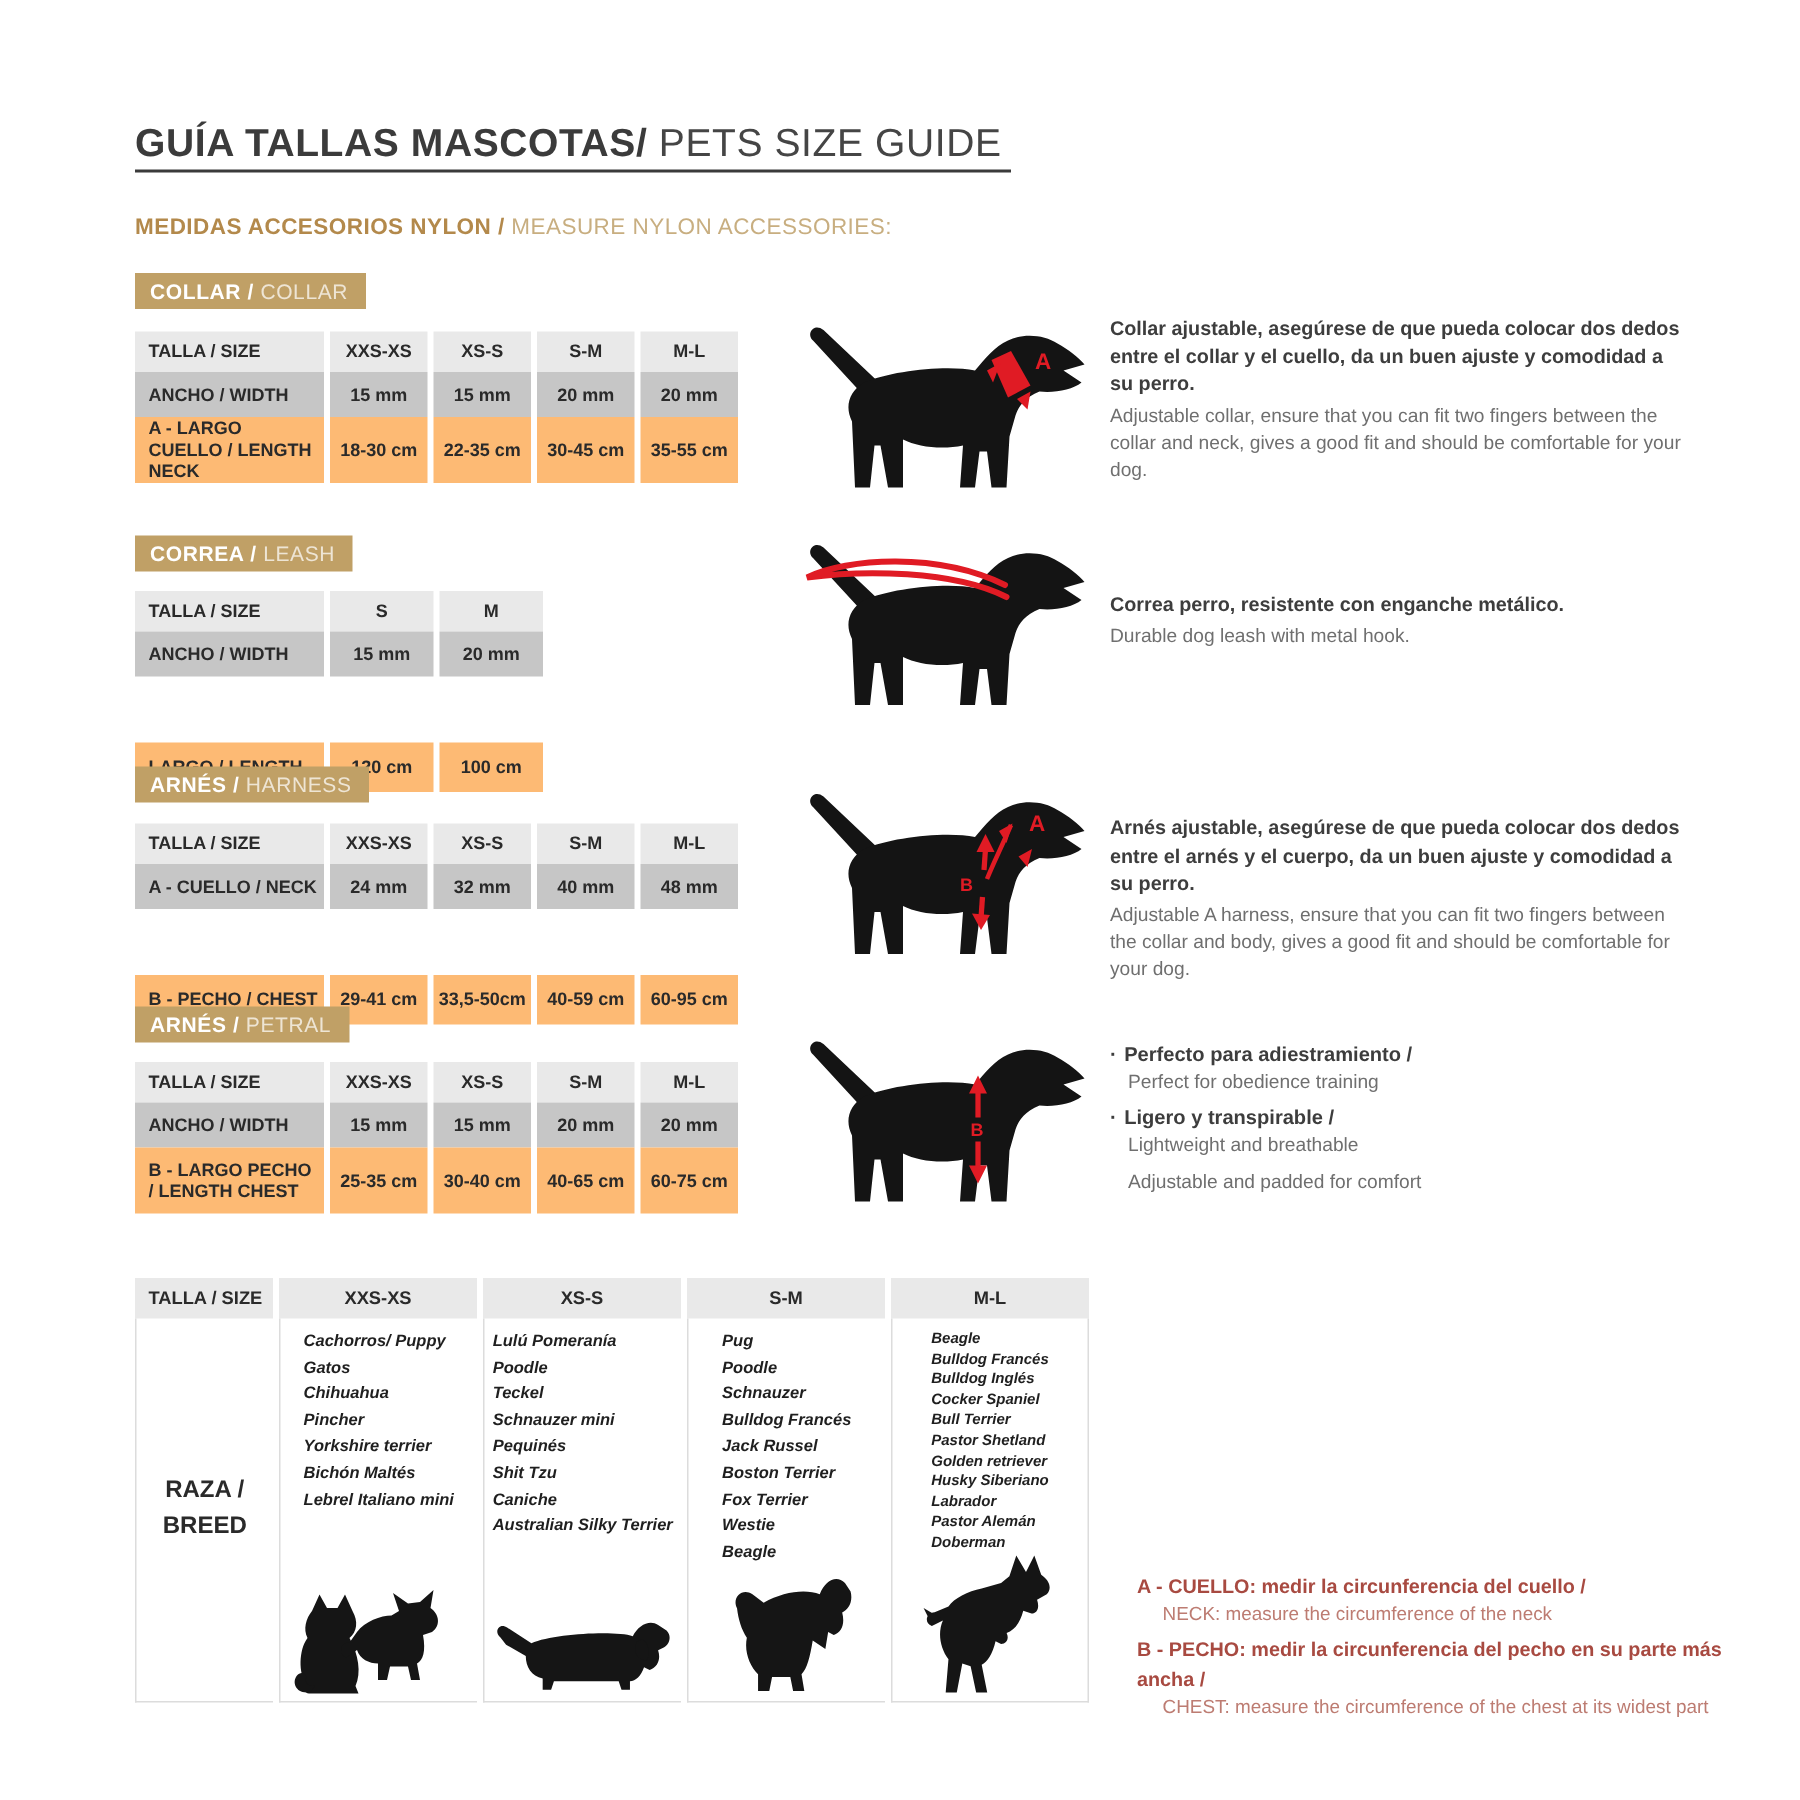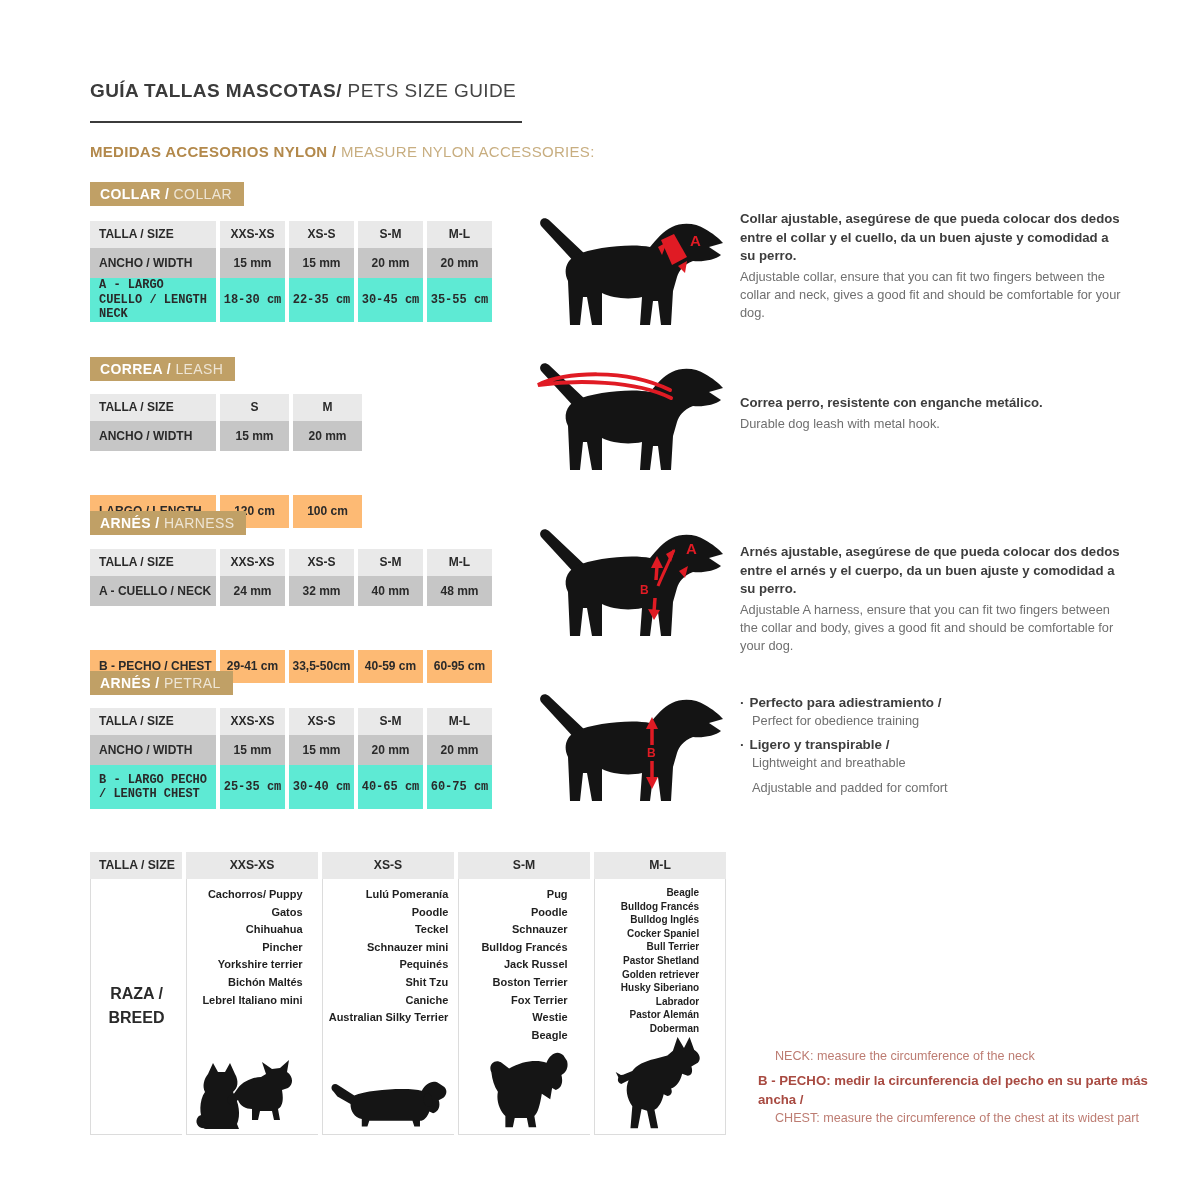--- a/index.html
+++ b/index.html
@@ -1,41 +1,41 @@
 <!DOCTYPE html>
 <html><head>
 <meta charset="utf-8">
 <style>
   html,body{margin:0;padding:0;background:#fff;}
   body{font-family:"Liberation Sans","DejaVu Sans",sans-serif;color:#3b3b3b;}
   #canvas{position:relative;width:1200px;height:1200px;background:#fff;overflow:hidden;}
 
   
-  .h1{position:absolute;left:90px;top:80px;font-size:19px;font-weight:bold;letter-spacing:.4px;
-      border-bottom:2px solid #3b3b3b;padding-bottom:19px;padding-right:6px;}
+  .h1{position:absolute;left:90px;top:80px;font-size:26px;font-weight:bold;letter-spacing:.4px;
+      border-bottom:2px solid #3b3b3b;padding-bottom:2px;padding-right:6px;}
   .h1 .en{font-weight:400;color:#454545;}
   .subtitle{position:absolute;left:90px;top:143px;font-size:15px;font-weight:bold;color:#b3894b;letter-spacing:.3px;}
   .subtitle .en{font-weight:400;color:#c8ae80;}
 
   
   .band{position:absolute;left:90px;background:#c0a066;color:#fff;font-size:14px;font-weight:bold;
         padding:4px 12px 4px 10px;letter-spacing:.4px;}
   .band .en{font-weight:400;color:rgba(255,255,255,.72);}
 
   
   .size-table{position:absolute;left:90px;}
   .t-row{display:grid;column-gap:4px;}
   .t5{grid-template-columns:126px repeat(4,65px);}
   .t3{grid-template-columns:126px repeat(2,69px);}
   .cell{display:flex;align-items:center;justify-content:center;font-size:12px;font-weight:bold;color:#2a2a2a;text-align:center;line-height:1.2;}
   .cell.lab{justify-content:flex-start;text-align:left;padding-left:9px;padding-right:4px;}
   .r-head .cell{background:#e9e9e9;height:27px;}
   .r-mid  .cell{background:#c6c6c6;height:30px;}
   .r-lite .cell{background:#fdba74;height:33px;margin-top:44px;}
-  .r-tall .cell{background:#5eead4;height:44px;font-family:Liberation Mono, monospace;}
+  .r-tall .cell{background:#fdba74;height:44px;}
 
   
   .dog{position:absolute;left:530px;width:200px;height:120px;}
   .dog svg{width:100%;height:100%;}
 
   
   .desc{position:absolute;left:740px;width:382px;}
   .d-es{font-size:13.2px;font-weight:bold;color:#3d3d3d;line-height:1.42;}
   .d-en{font-size:12.8px;font-weight:400;color:#6f6f6f;line-height:1.38;margin-top:2px;}
 
@@ -48,21 +48,21 @@
   
   .breed-table{position:absolute;left:90px;top:852px;width:636px;}
   .bt-head{display:grid;grid-template-columns:92px repeat(4,132px);column-gap:4px;}
   .bt-head .cell{background:#e9e9e9;height:27px;font-size:12.2px;}
   .bt-body{display:grid;grid-template-columns:92px repeat(4,132px);column-gap:4px;height:251px;}
   .bt-body > div{border-bottom:1px solid #dcdcdc;border-left:1px solid #dcdcdc;}
   .bt-body > div:last-child{border-right:1px solid #dcdcdc;}
   .b-label{display:flex;align-items:center;justify-content:center;flex-direction:column;
            font-size:16px;font-weight:bold;color:#2a2a2a;line-height:1.5;}
   .b-col{display:flex;flex-direction:column;justify-content:space-between;align-items:center;padding-top:7px;}
-  .breed-list{text-align:right;}
+  .breed-list{text-align:left;font-style:italic;}
   .breed{font-size:11px;font-weight:bold;color:#1f1f1f;line-height:1.6;}
   .ml .breed{font-size:10px;line-height:1.36;}
   .sil{display:flex;align-items:flex-end;justify-content:center;padding-bottom:2px;}
 
   
   .footnotes{position:absolute;left:758px;top:1048px;width:420px;}
   .fn{margin-bottom:5px;}
   .fn-bold{font-size:13.2px;font-weight:bold;color:#a84a41;line-height:1.5;}
   .fn-light{font-size:12.6px;color:#bd7c72;line-height:1.4;margin-left:17px;}
 
@@ -349,20 +349,21 @@
             <path d="M20,46 L8,39 L14,51 Z"></path>
           </svg>
         </div>
       </div>
     </div>
   </div>
 
   <div class="footnotes">
 
       <div class="fn">
+        <div class="fn-bold">A - CUELLO: medir la circunferencia del cuello /</div>
         <div class="fn-light">NECK: measure the circumference of the neck</div>
       </div>
 
       <div class="fn">
         <div class="fn-bold">B - PECHO: medir la circunferencia del pecho en su parte más ancha /</div>
         <div class="fn-light">CHEST: measure the circumference of the chest at its widest part</div>
       </div>
     </div>
 
 </div>

